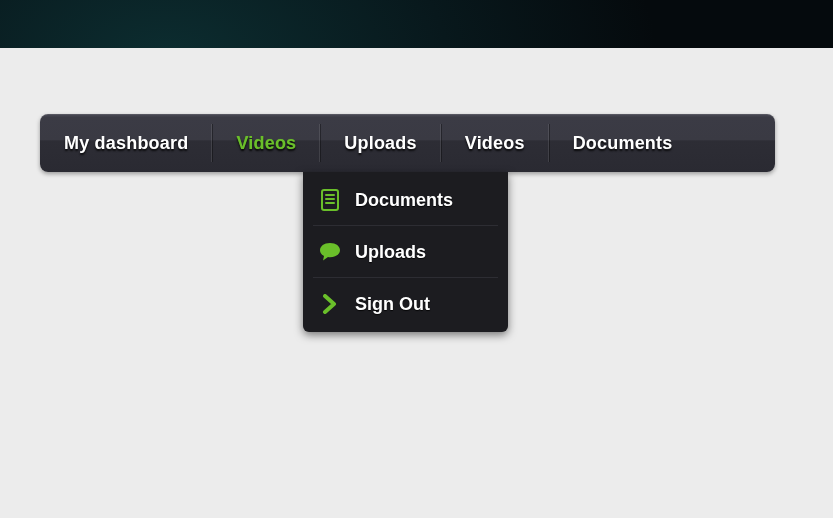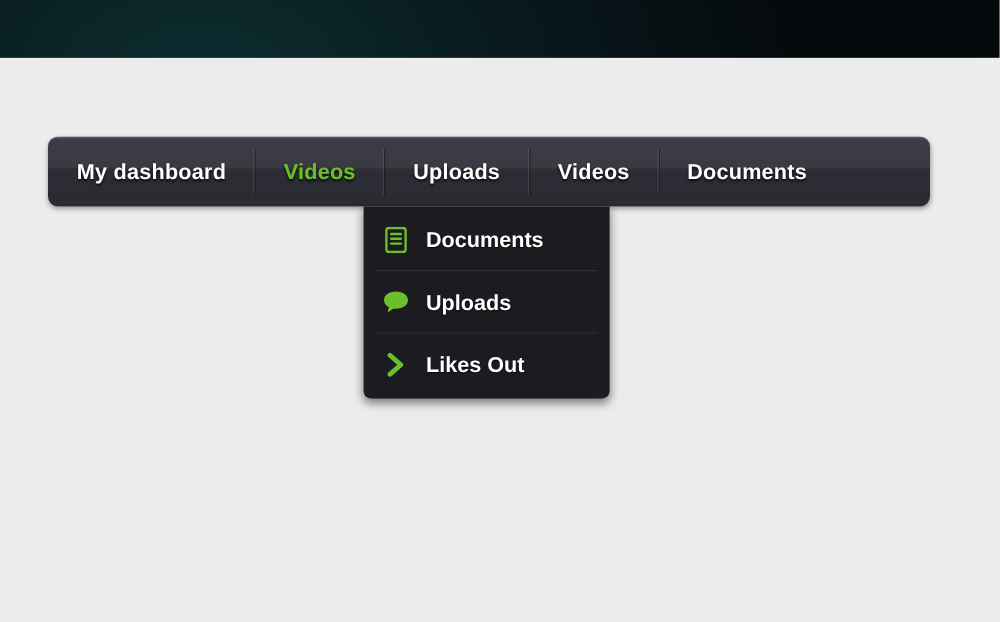--- a/index.html
+++ b/index.html
@@ -149,17 +149,17 @@
         </svg>
       </span>
       <span class="dropdown-label">Uploads</span>
     </div>
     <div class="dropdown-item">
       <span class="ico">
         <svg width="16" height="20" viewBox="0 0 16 20">
           <path d="M3 2 L12 10 L3 18" fill="none" stroke="#6abf2a" stroke-width="4" stroke-linecap="round" stroke-linejoin="round"></path>
         </svg>
       </span>
-      <span class="dropdown-label">Likes Out</span>
+      <span class="dropdown-label">Sign Out</span>
     </div>
   </div>
 
 </div>
 
 </body></html>

